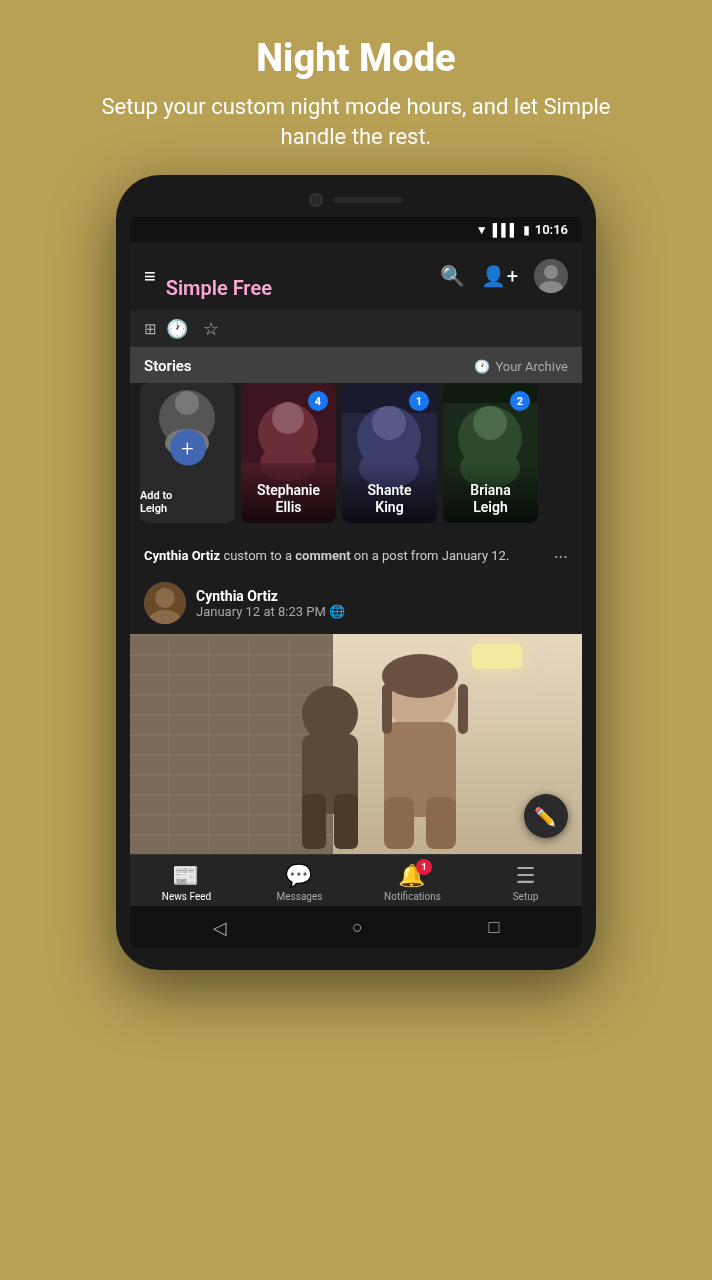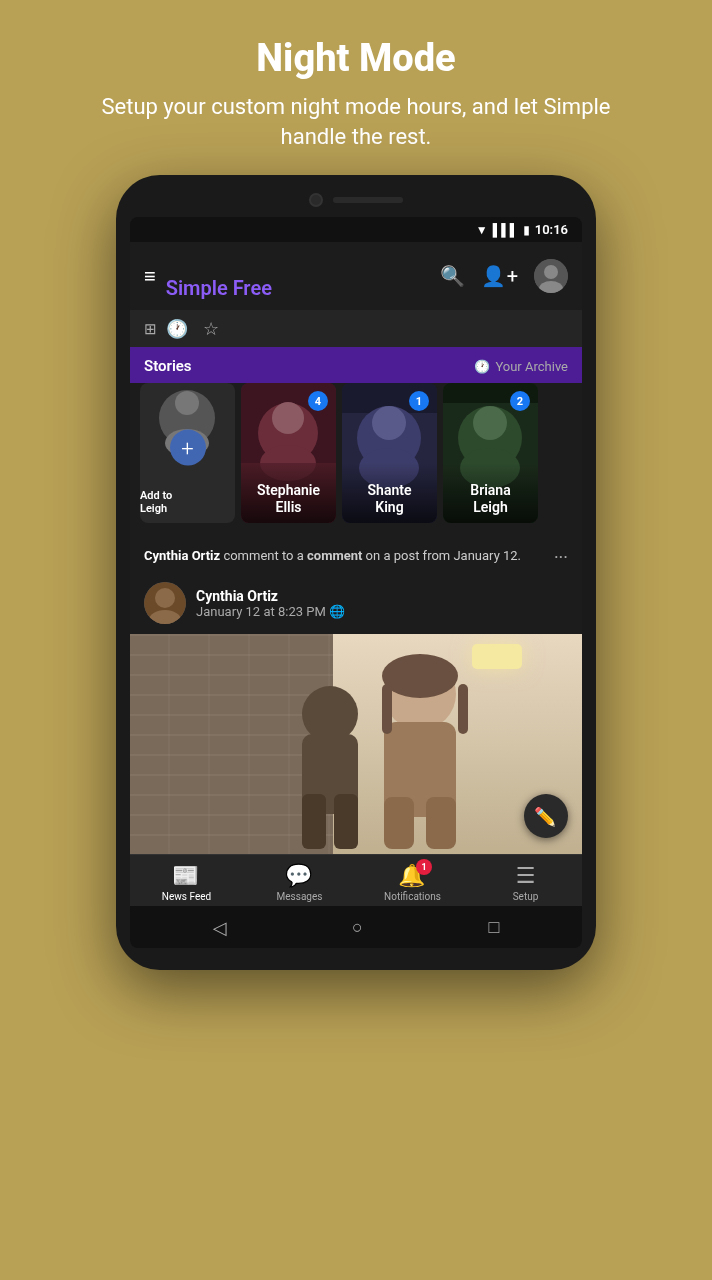--- a/index.html
+++ b/index.html
@@ -111,21 +111,21 @@
       gap: 10px;
     }
 
     .hamburger-icon {
       color: #fff;
       font-size: 20px;
       cursor: pointer;
     }
 
     .app-title {
-      color: #8b5cf6;
+      color: #f9a8d4;
       font-size: 20px;
       font-weight: 600;
       flex: 1;
       margin-top: 24px;
     }
 
     .app-bar-icons {
       display: flex;
       align-items: center;
       gap: 16px;
@@ -172,21 +172,21 @@
       display: flex;
       gap: 14px;
     }
 
     
     .stories-header {
       display: flex;
       align-items: center;
       justify-content: space-between;
       padding: 10px 14px 8px;
-      background: #4c1d95;
+      background: #404040;
     }
 
     .stories-label {
       color: #fff;
       font-size: 15px;
       font-weight: 600;
     }
 
     .archive-btn {
       display: flex;
@@ -587,21 +587,21 @@
           <div class="story-gradient"></div>
           <div class="story-badge">2</div>
           <div class="story-card-name">Briana<br>Leigh</div>
         </div>
 
       </div>
 
       <div class="post-header">
         <div class="post-meta-text">
           <span class="name">Cynthia Ortiz</span>
-          <span> comment to a </span>
+          <span> custom to a </span>
           <span class="bold">comment</span>
           <span> on a post from January 12.</span>
         </div>
         <span class="more-icon">···</span>
       </div>
 
       <div class="post-author-row">
         <div class="author-avatar">
           <svg width="42" height="42" viewBox="0 0 42 42">
             <circle cx="21" cy="21" r="21" fill="#6b4a2a"></circle>

